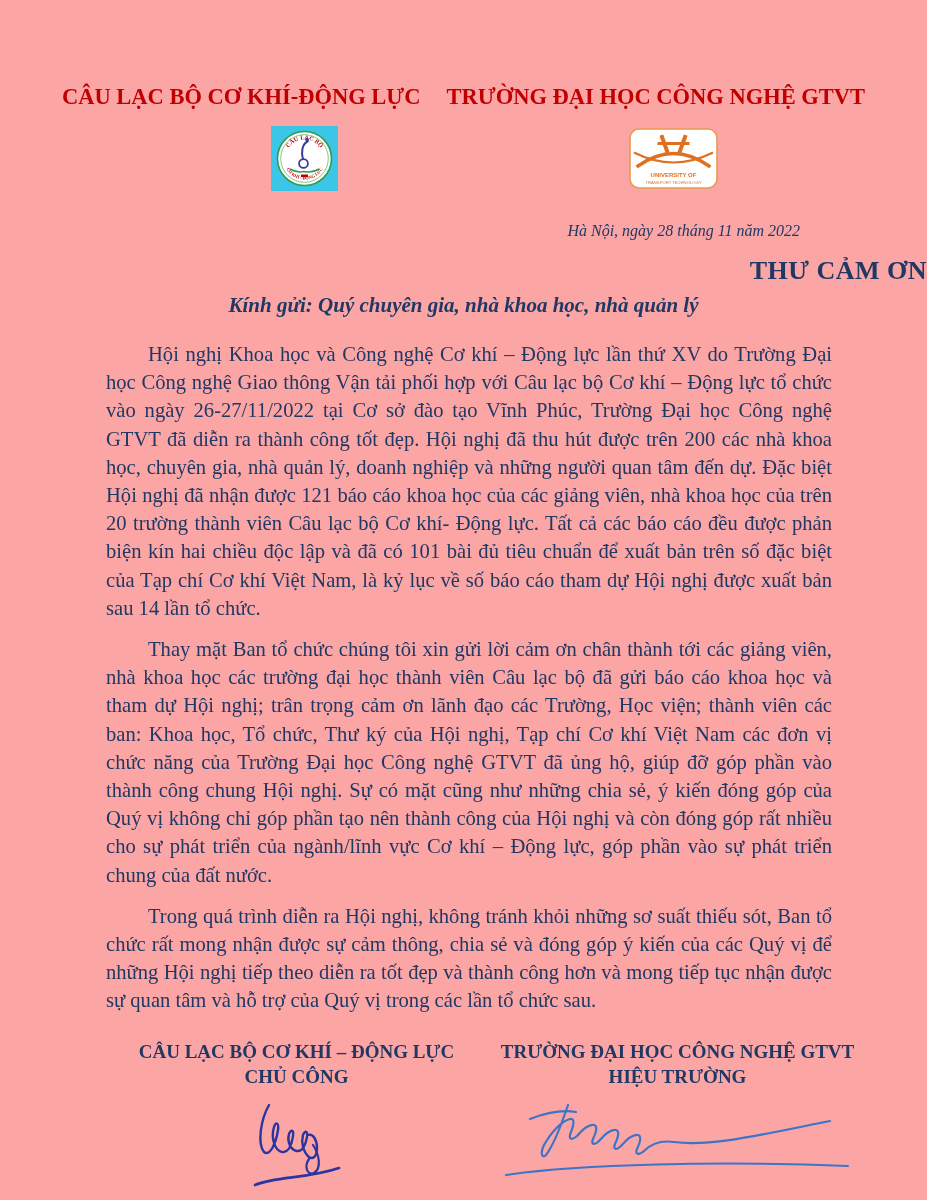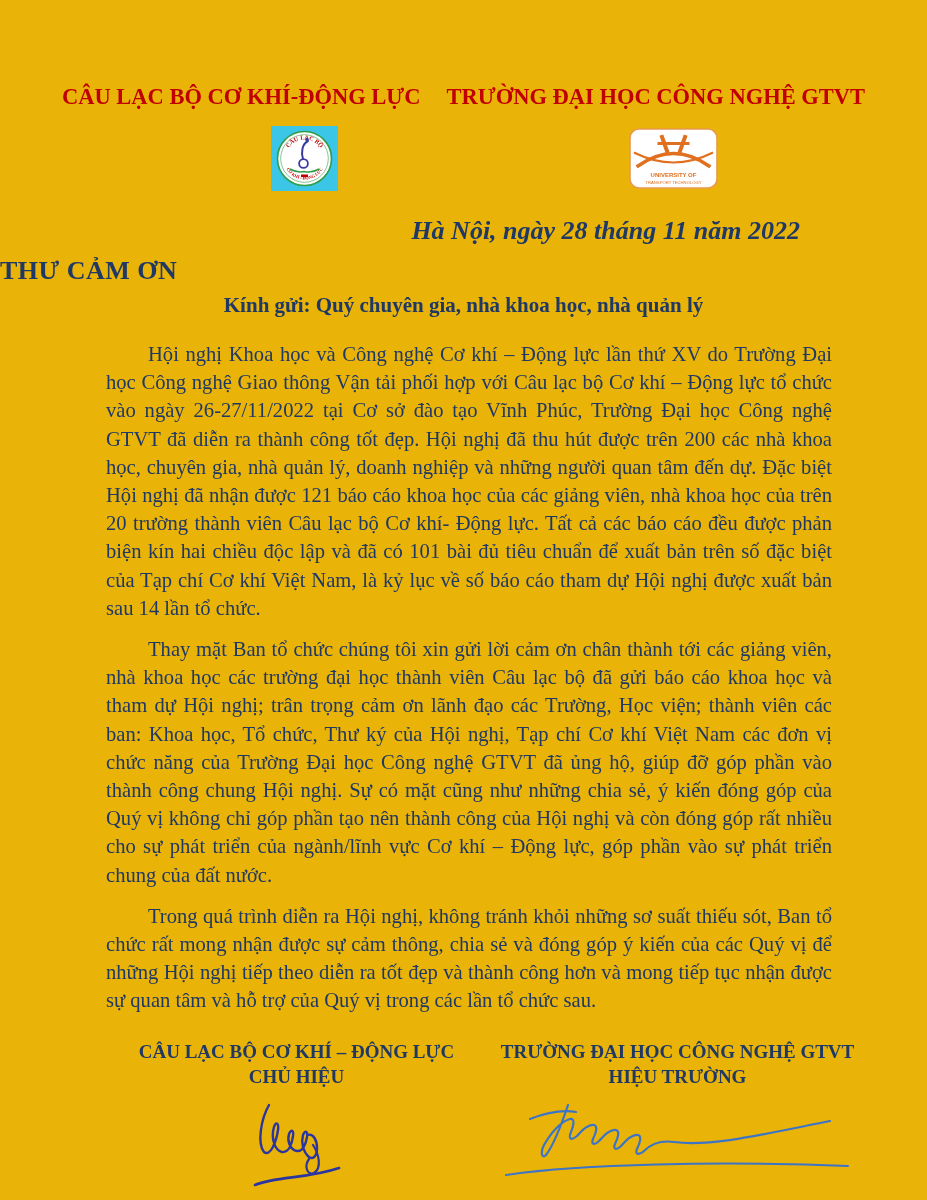--- a/index.html
+++ b/index.html
@@ -1,20 +1,20 @@
 <!DOCTYPE html>
 <html><head>
 <meta charset="utf-8">
 <style>
   html, body { margin: 0; padding: 0; background: #ffffff; }
   .page {
     position: relative;
     width: 927px;
     height: 1200px;
-    background: #eab308;
+    background: #fca5a5;
     overflow: hidden;
     font-family: "Liberation Serif", "DejaVu Serif", serif;
     color: #1f3864;
     box-sizing: border-box;
     padding-top: 84px;
   }
   .org-header {
     display: flex;
     justify-content: center;
     gap: 26px;
@@ -28,39 +28,39 @@
     position: relative;
     margin-top: 16px;
     height: 66px;
   }
   .club-logo { position: absolute; left: 271px; top: 0; }
   .univ-logo { position: absolute; left: 629px; top: 2px; }
   .date-line {
     margin-top: 26px;
     text-align: right;
     padding-right: 127px;
-    font-size: 26px;
+    font-size: 16px;
     font-style: italic;
     line-height: 26px;
-    font-weight: bold;
   }
   .doc-title {
     margin-top: 12px;
-    text-align: left;
+    text-align: right;
     font-size: 26px;
     font-weight: bold;
     line-height: 30px;
     letter-spacing: 0.5px;
   }
   .salutation {
     margin-top: 6px;
     text-align: center;
     font-size: 21px;
     font-weight: bold;
     line-height: 26px;
+    font-style: italic;
   }
   .body-text {
     margin: 22px 82px 0 93px;
     font-size: 20.6px;
     line-height: 28.2px;
     text-align: justify;
   }
   .body-text p { margin: 13px; text-indent: 42px; }
   .sig-section {
     display: flex;
@@ -141,21 +141,21 @@
   <div class="body-text">
     <p>Hội nghị Khoa học và Công nghệ Cơ khí – Động lực lần thứ XV do Trường Đại học Công nghệ Giao thông Vận tải phối hợp với Câu lạc bộ Cơ khí – Động lực tổ chức vào ngày 26-27/11/2022 tại Cơ sở đào tạo Vĩnh Phúc, Trường Đại học Công nghệ GTVT đã diễn ra thành công tốt đẹp. Hội nghị đã thu hút được trên 200 các nhà khoa học, chuyên gia, nhà quản lý, doanh nghiệp và những người quan tâm đến dự. Đặc biệt Hội nghị đã nhận được 121 báo cáo khoa học của các giảng viên, nhà khoa học của trên 20 trường thành viên Câu lạc bộ Cơ khí- Động lực. Tất cả các báo cáo đều được phản biện kín hai chiều độc lập và đã có 101 bài đủ tiêu chuẩn để xuất bản trên số đặc biệt của Tạp chí Cơ khí Việt Nam, là kỷ lục về số báo cáo tham dự Hội nghị được xuất bản sau 14 lần tổ chức.</p>
     <p>Thay mặt Ban tổ chức chúng tôi xin gửi lời cảm ơn chân thành tới các giảng viên, nhà khoa học các trường đại học thành viên Câu lạc bộ đã gửi báo cáo khoa học và tham dự Hội nghị; trân trọng cảm ơn lãnh đạo các Trường, Học viện; thành viên các ban: Khoa học, Tổ chức, Thư ký của Hội nghị, Tạp chí Cơ khí Việt Nam các đơn vị chức năng của Trường Đại học Công nghệ GTVT đã ủng hộ, giúp đỡ góp phần vào thành công chung Hội nghị. Sự có mặt cũng như những chia sẻ, ý kiến đóng góp của Quý vị không chỉ góp phần tạo nên thành công của Hội nghị và còn đóng góp rất nhiều cho sự phát triển của ngành/lĩnh vực Cơ khí – Động lực, góp phần vào sự phát triển chung của đất nước.</p>
     <p>Trong quá trình diễn ra Hội nghị, không tránh khỏi những sơ suất thiếu sót, Ban tổ chức rất mong nhận được sự cảm thông, chia sẻ và đóng góp ý kiến của các Quý vị để những Hội nghị tiếp theo diễn ra tốt đẹp và thành công hơn và mong tiếp tục nhận được sự quan tâm và hỗ trợ của Quý vị trong các lần tổ chức sau.</p>
   </div>
 
   <div class="sig-section">
 
     <div class="sig-col-left">
       <div class="sig-org">CÂU LẠC BỘ CƠ KHÍ – ĐỘNG LỰC</div>
-      <div class="sig-role">CHỦ HIỆU</div>
+      <div class="sig-role">CHỦ CÔNG</div>
       <div class="sig-canvas">
         <svg width="140" height="100" viewBox="0 0 140 100">
           <g stroke="#2b35a0" fill="none" stroke-linecap="round">
             <path stroke-width="2.4" d="M42,10 C34,24 30,48 37,57 C43,62 49,48 51,35 C52,28 49,26 47,32 C44,42 47,55 55,57 C62,58 65,48 66,41 C67,35 64,34 62,39 C60,46 63,55 70,56 C76,57 79,48 80,42 C81,36 78,35 76,40 C74,47 76,57 82,62 C86,65 90,61 90,53 C90,45 86,38 81,40"></path>
             <path stroke-width="2.2" d="M86,50 C92,59 95,73 87,78 C80,81 77,71 82,64"></path>
             <path stroke-width="2.6" d="M28,90 C50,81 80,84 112,73"></path>
           </g>
         </svg>
       </div>
       <div class="sig-name">GS. TSKH Phạm Văn Lang</div>

